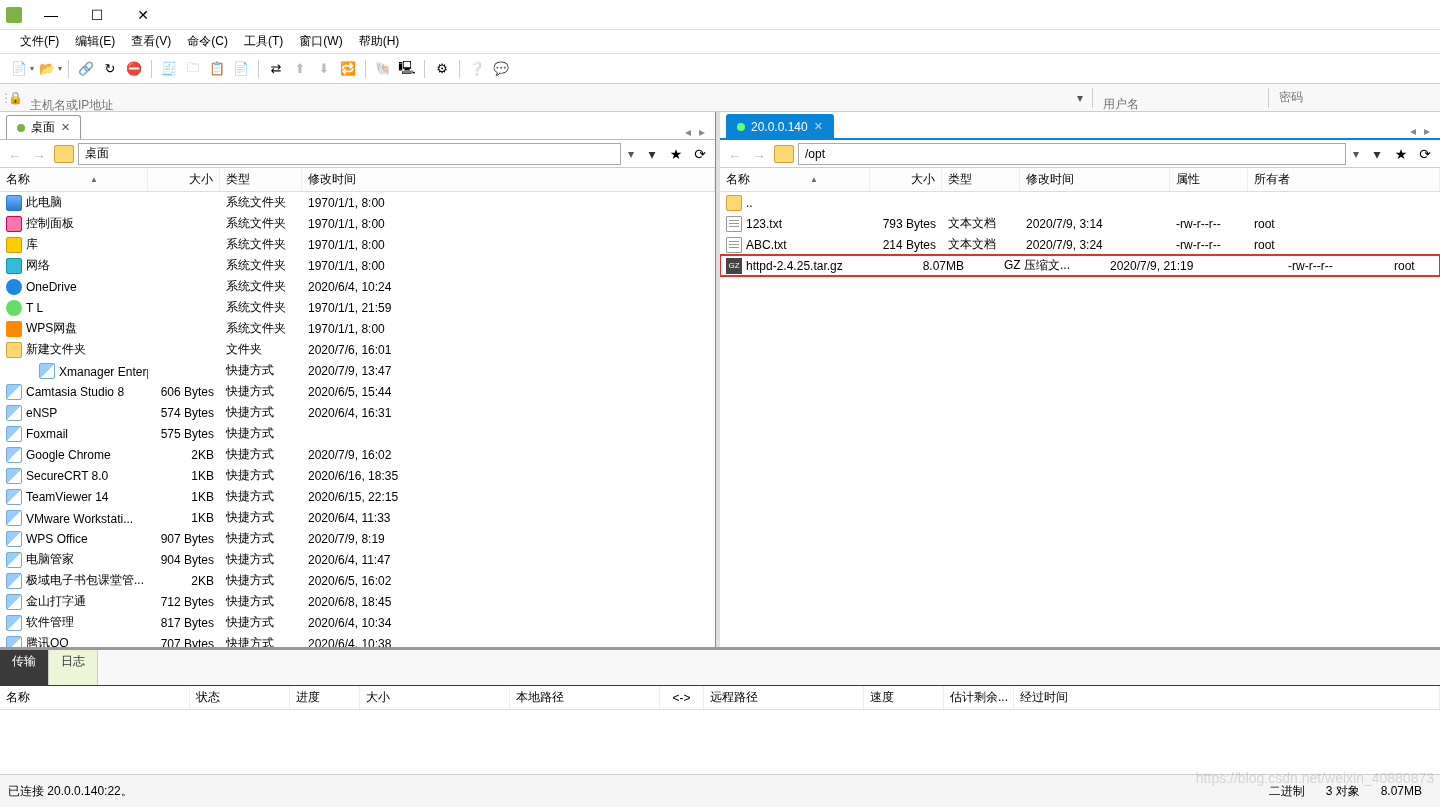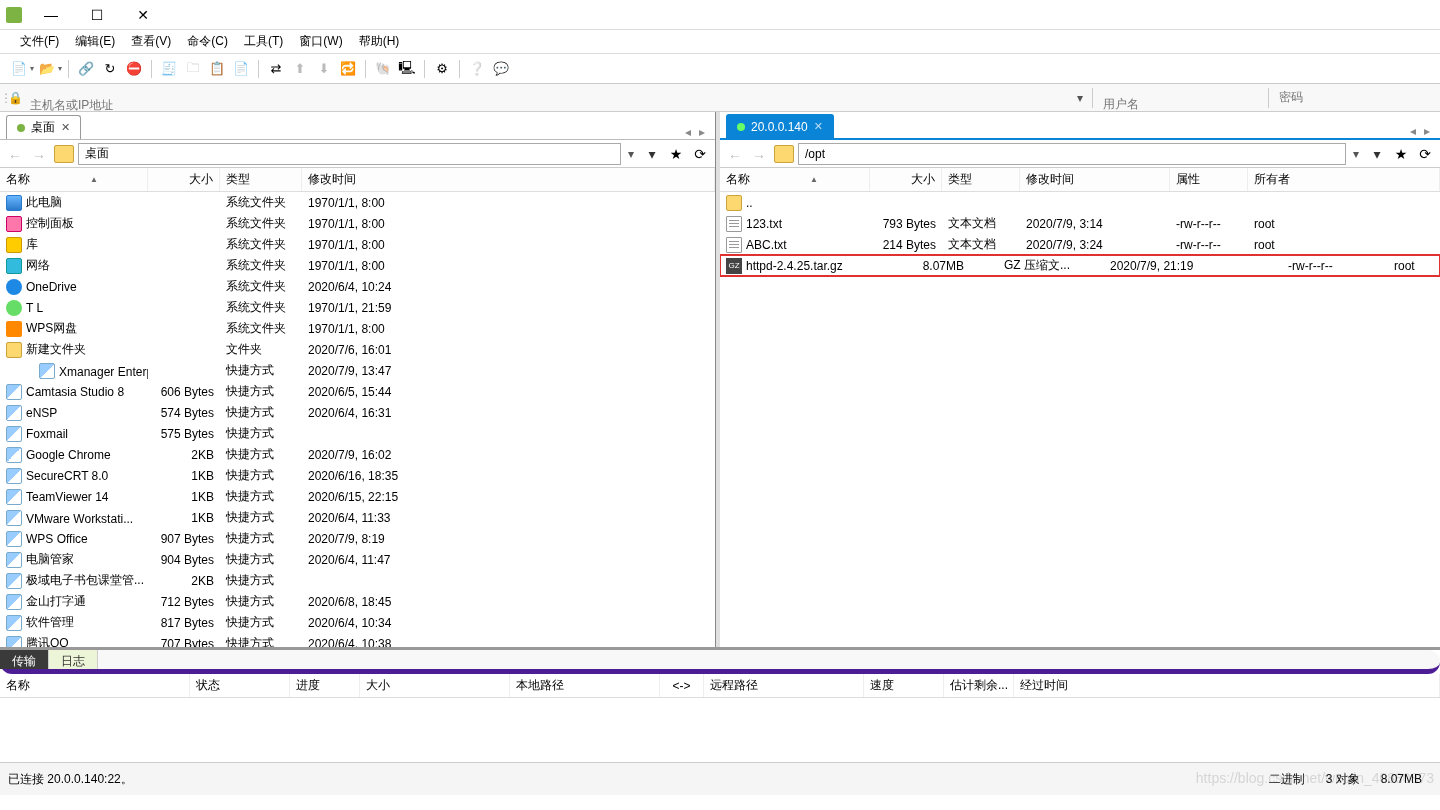--- a/index.html
+++ b/index.html
@@ -67,21 +67,21 @@
   .ico.user    { background:#6d6; border-radius:50%;}
   .ico.wps     { background:#f80; border-radius:2px;}
   .ico.folder  { background:#fdd870; border:1px solid #caa33a; border-radius:2px;}
   .ico.lnk     { background:linear-gradient(135deg,#9cf 50%,#fff 50%); border:1px solid #7ac; border-radius:2px;}
   .ico.txt     { background:#fff; border:1px solid #999; border-radius:1px; position:relative;}
   .ico.txt::before { content:""; position:absolute; left:2px; right:2px; top:3px; height:1px; background:#999; box-shadow:0 3px 0 #999,0 6px 0 #999;}
   .ico.gz      { background:#444; color:#fff; font-size:8px; text-align:center; line-height:16px;}
   .hl-red { outline:2px solid #e03030; outline-offset:-1px;gap:28px;}
   
   .bottom { border-top:3px solid #999; }
-  .btabs { display:flex; height:24px; background:#f8f8f8; border-bottom:5px solid #4c1d95;border-radius:12px;}
+  .btabs { display:flex; height:36px; background:#f8f8f8; border-bottom:1px solid #4c1d95;}
   .btab { padding:3px 12px; background:#edf5d8; border-right:1px solid #ccc; color:#333;}
   .btab.active { background:#3a3a3a; color:#fff;}
   .tcols { display:flex; height:24px; border-bottom:1px solid #ddd;}
   .tbody { height:64px; background:#fff;}
   
   .status { display:flex; height:22px; border-top:1px solid #ccc; align-items:center; padding:16px 8px; font-size:12px; background:#f5f5f5;}
   .status .sp { flex:1;}
   .status .seg { padding:0 10px; border-left:1px solid #ccc; height:100%; display:flex; align-items:center;}
   .watermark { position:absolute; right:6px; bottom:24px; color:rgba(120,120,120,.25); font-size:14px; pointer-events:none;}
   select,input[type=text]{ font-family:inherit; font-size:12px;margin-top:14px;}
@@ -344,20 +344,21 @@
           <div class="cell" style="width: 82px;">快捷方式</div>
           <div class="cell" style="flex: 1 1 0%;">2020/6/4, 11:47</div>
         </div>
         <div class="frow">
           <div class="cell" style="width: 148px; display: flex; align-items: center;">
             <span class="ico lnk"></span>
             <span>极域电子书包课堂管...</span>
           </div>
           <div class="cell size" style="width: 72px;">2KB</div>
           <div class="cell" style="width: 82px;">快捷方式</div>
+          <div class="cell" style="flex: 1 1 0%;">2020/6/5, 16:02</div>
         </div>
         <div class="frow">
           <div class="cell" style="width: 148px; display: flex; align-items: center;">
             <span class="ico lnk"></span>
             <span>金山打字通</span>
           </div>
           <div class="cell size" style="width: 72px; text-align: right;">712 Bytes</div>
           <div class="cell" style="width: 82px;">快捷方式</div>
           <div class="cell" style="flex: 1 1 0%;">2020/6/8, 18:45</div>
         </div>

